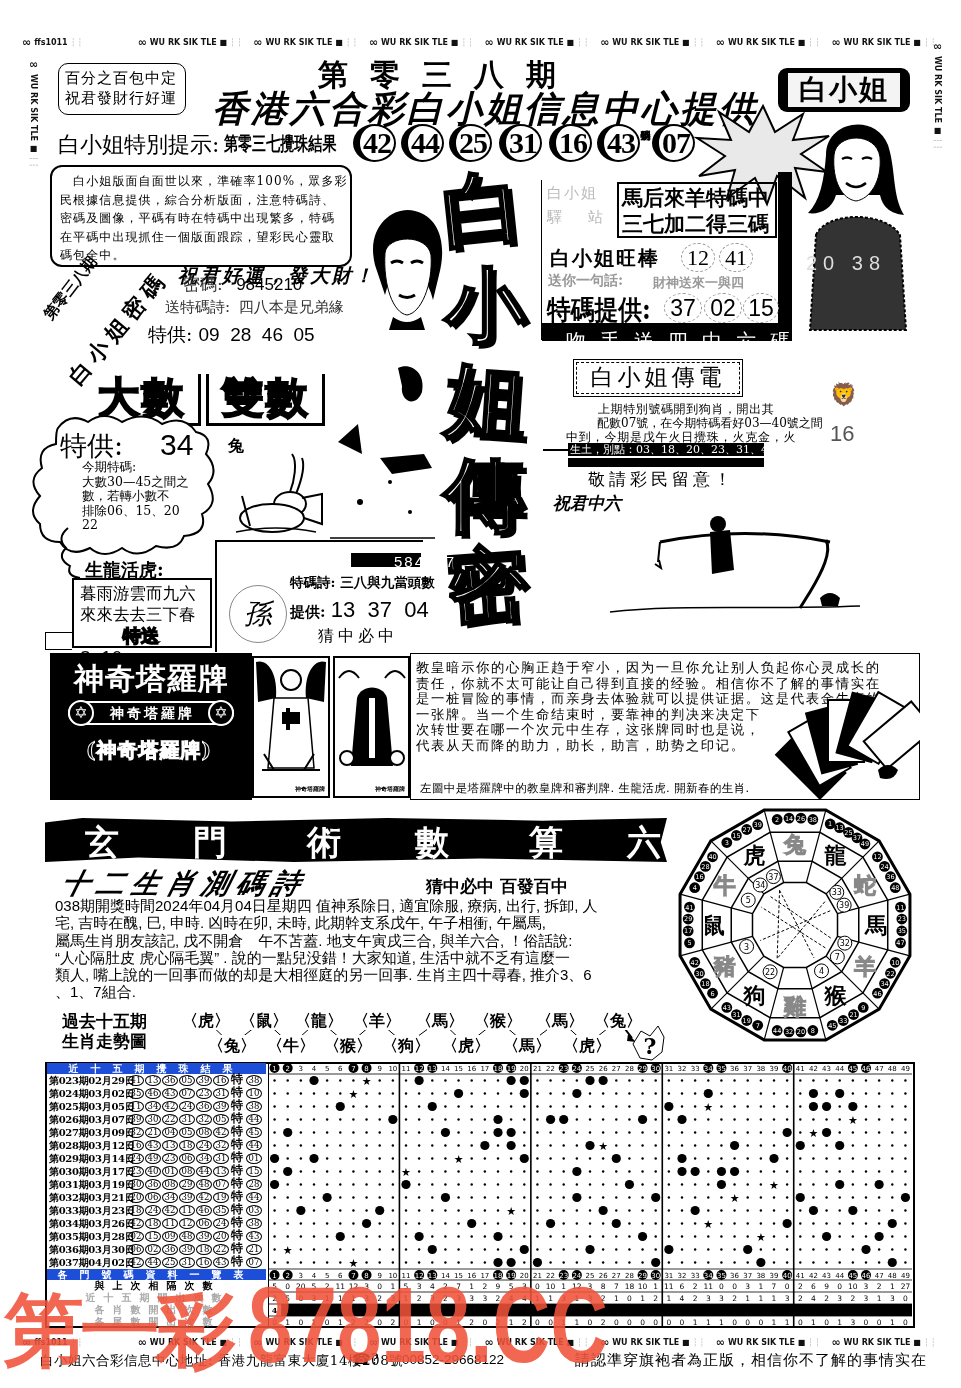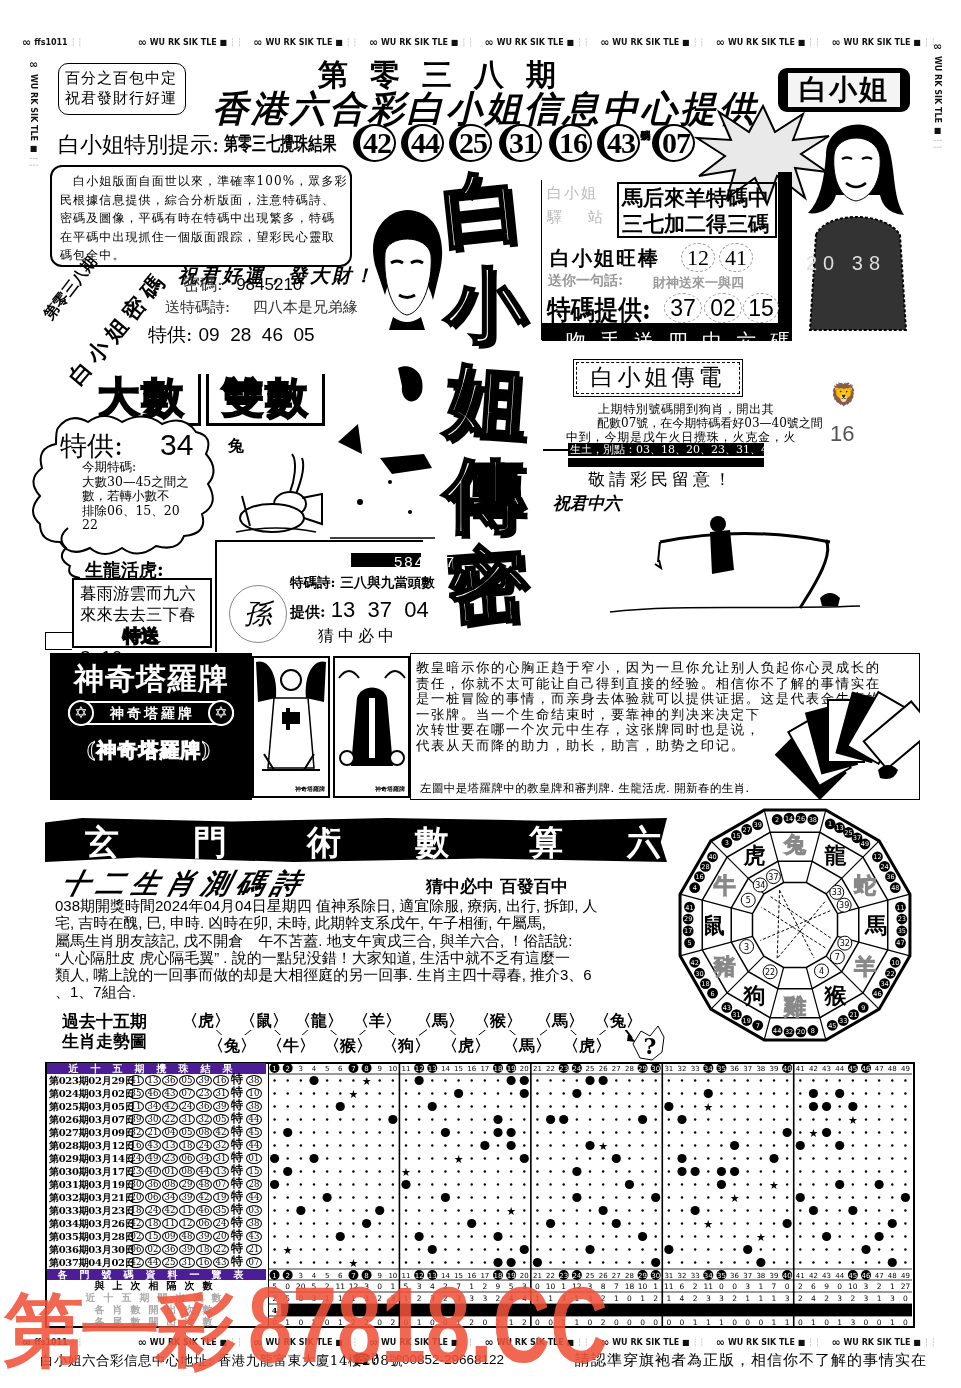--- a/index.html
+++ b/index.html
@@ -36,21 +36,21 @@
 
 .bubble-text{font-size:42px;font-weight:bold;color:#fff;-webkit-text-stroke:2px #000;font-family:"DejaVu Sans",sans-serif;letter-spacing:2px}
 .boxed{position:absolute;border:2px solid #000}
 
 .tarot-black{background:#000;color:#fff}
 .tarot-line{font-size:13.4px;line-height:15.6px;letter-spacing:1.6px;white-space:nowrap}
 
 .banner{background:#000;clip-path:polygon(0 10%,6% 0,30% 8%,55% 0,80% 6%,100% 0,99% 55%,100% 100%,70% 92%,40% 100%,15% 90%,0 100%)}
 .banner-char{position:absolute;color:#fff;font-size:34px;font-weight:bold;top:2px}
 
-.tbl-head{background:#4c1d95;color:#fff;font-size:10px;font-weight:bold;text-align:center;letter-spacing:12px;line-height:11px}
+.tbl-head{background:#1d4ed8;color:#fff;font-size:10px;font-weight:bold;text-align:center;letter-spacing:12px;line-height:11px}
 .res-row{position:absolute;left:47px;width:221px;height:13px;font-size:10px;line-height:13px;white-space:nowrap}
 .res-row .lbl{position:absolute;left:2px;top:0;font-weight:bold;letter-spacing:-0.3px}
 .res-row .num{position:absolute;top:1px;width:16px;height:11px;border:1px solid #000;border-radius:50%;font-size:8.5px;line-height:9px;text-align:center}
 .res-row .te{position:absolute;top:-1px;font-size:12px;font-weight:bold}
 .stat-lbl{position:absolute;left:47px;width:221px;height:12px;font-size:10px;line-height:12px;text-align:center;letter-spacing:8px;font-weight:bold}
 
 .overlay{position:absolute;font-weight:bold;opacity:.88;z-index:50;white-space:nowrap}
 </style>
 </head>
 <body>
@@ -204,21 +204,21 @@
   </svg>
 
   <div class="abs" style="left:40px;top:312px;font-size:15px;font-weight:bold;transform:rotate(-52deg);transform-origin:left top;">第零三八期</div>
   <div class="abs" style="left:62px;top:372px;font-size:22px;font-weight:bold;letter-spacing:6px;transform:rotate(-50deg);transform-origin:left top;">白小姐密碼</div>
   <div class="abs" style="left:183px;top:273px;font-size:17px;">
     <span style="color:#333;">密碼:</span>
     <span class="sans" style="margin-left:8px;">9845210</span>
   </div>
   <div class="abs" style="left:165px;top:298px;font-size:15px;color:#333;">
     <span>送特碼詩:</span>
-    <span style="margin-left:18px;">四八本是兄弟緣</span>
+    <span style="margin-left:4px;">四八本是兄弟緣</span>
   </div>
   <div class="abs" style="left:148px;top:322px;font-size:19px;">
     <span>特供:</span>
     <span class="sans" style="white-space:pre;">09  28  46  05</span>
   </div>
 
   <div class="big-char" style="left:442px;top:170px;transform:rotate(-6deg);">白</div>
   <div class="big-char" style="left:445px;top:266px;">小</div>
   <div class="big-char" style="left:446px;top:362px;transform:rotate(4deg);">姐</div>
   <div class="big-char" style="left:444px;top:456px;">傳</div>

